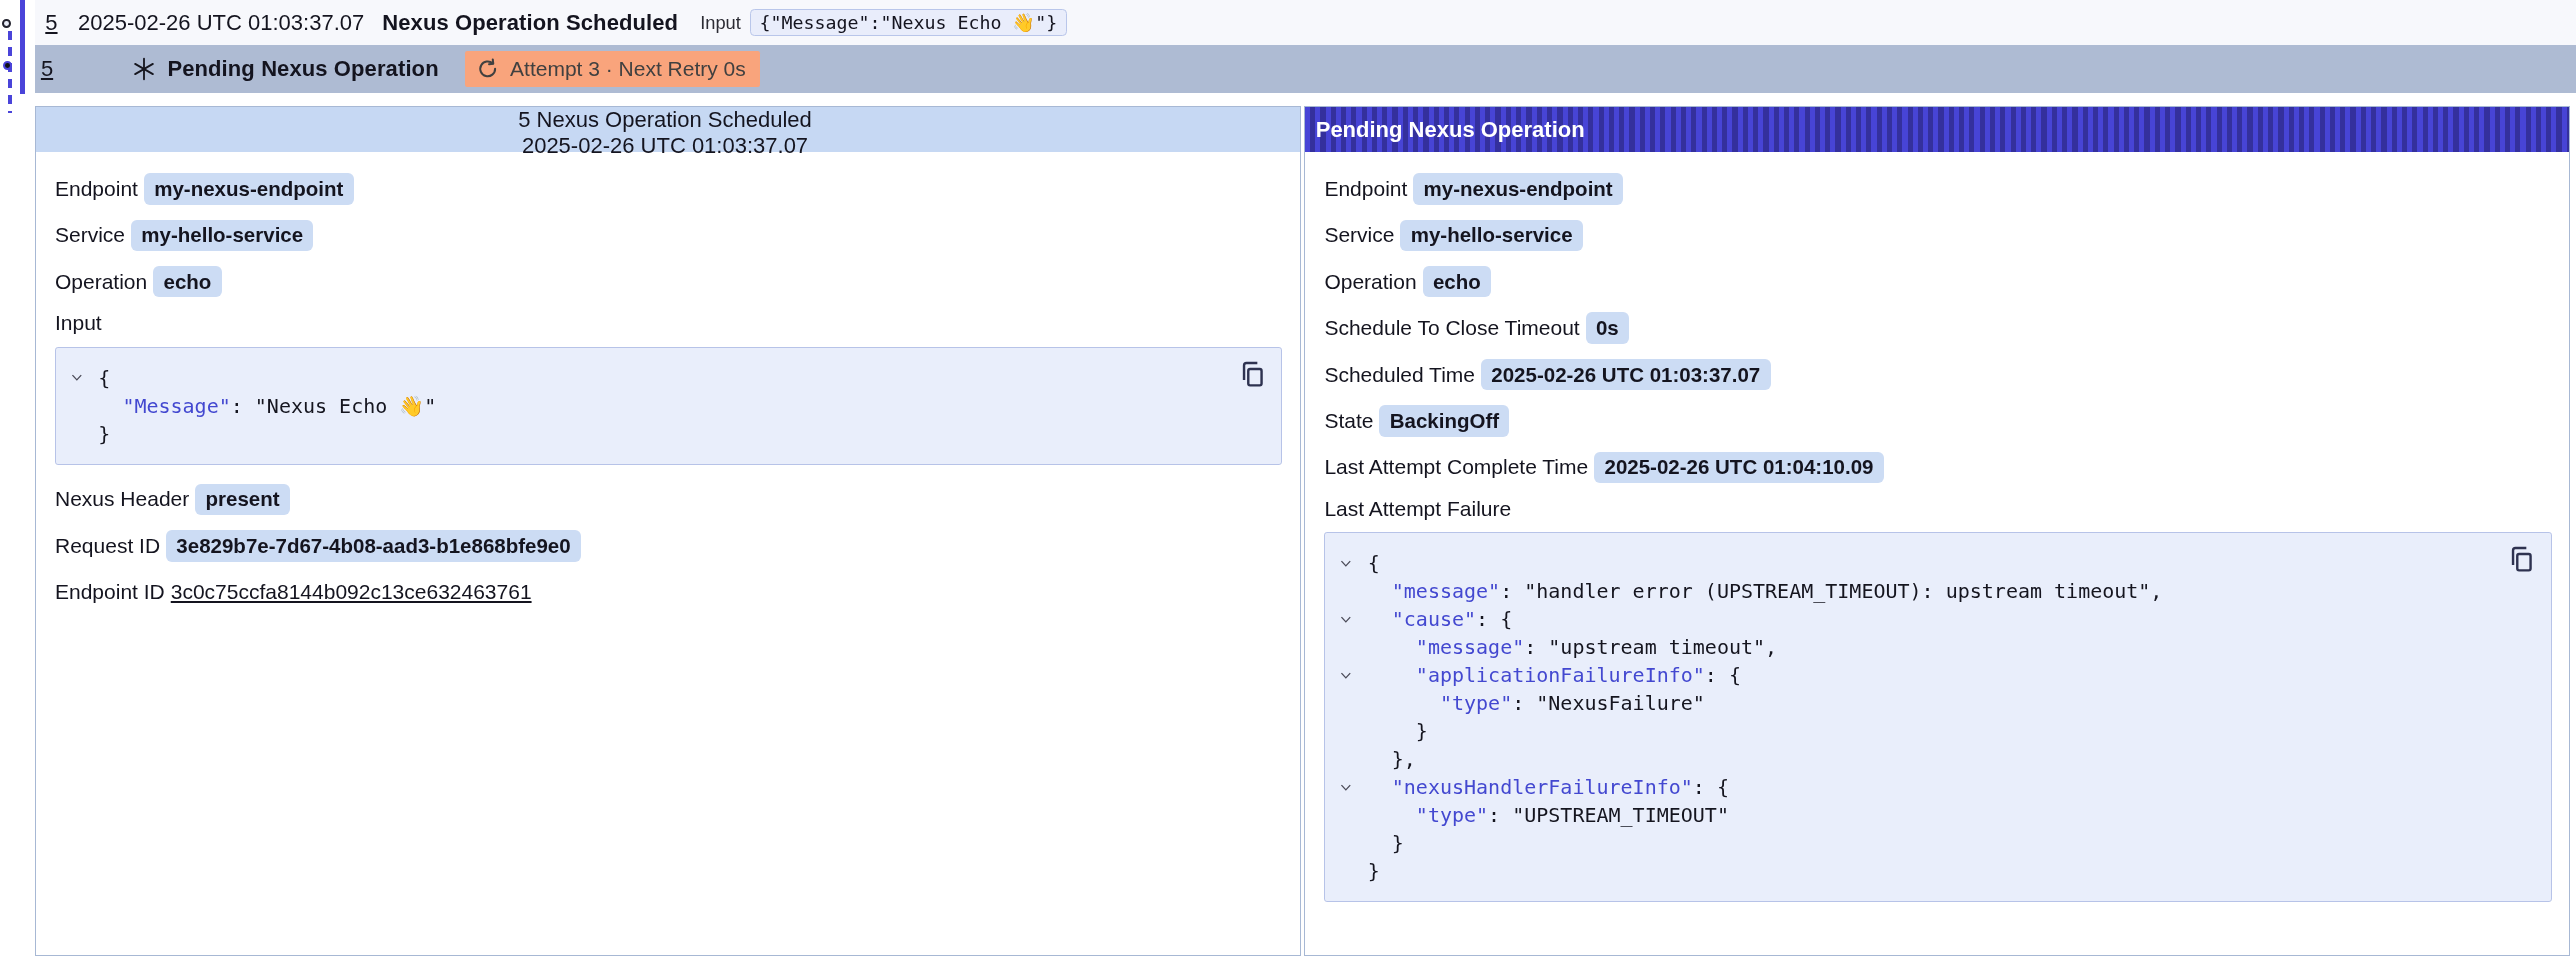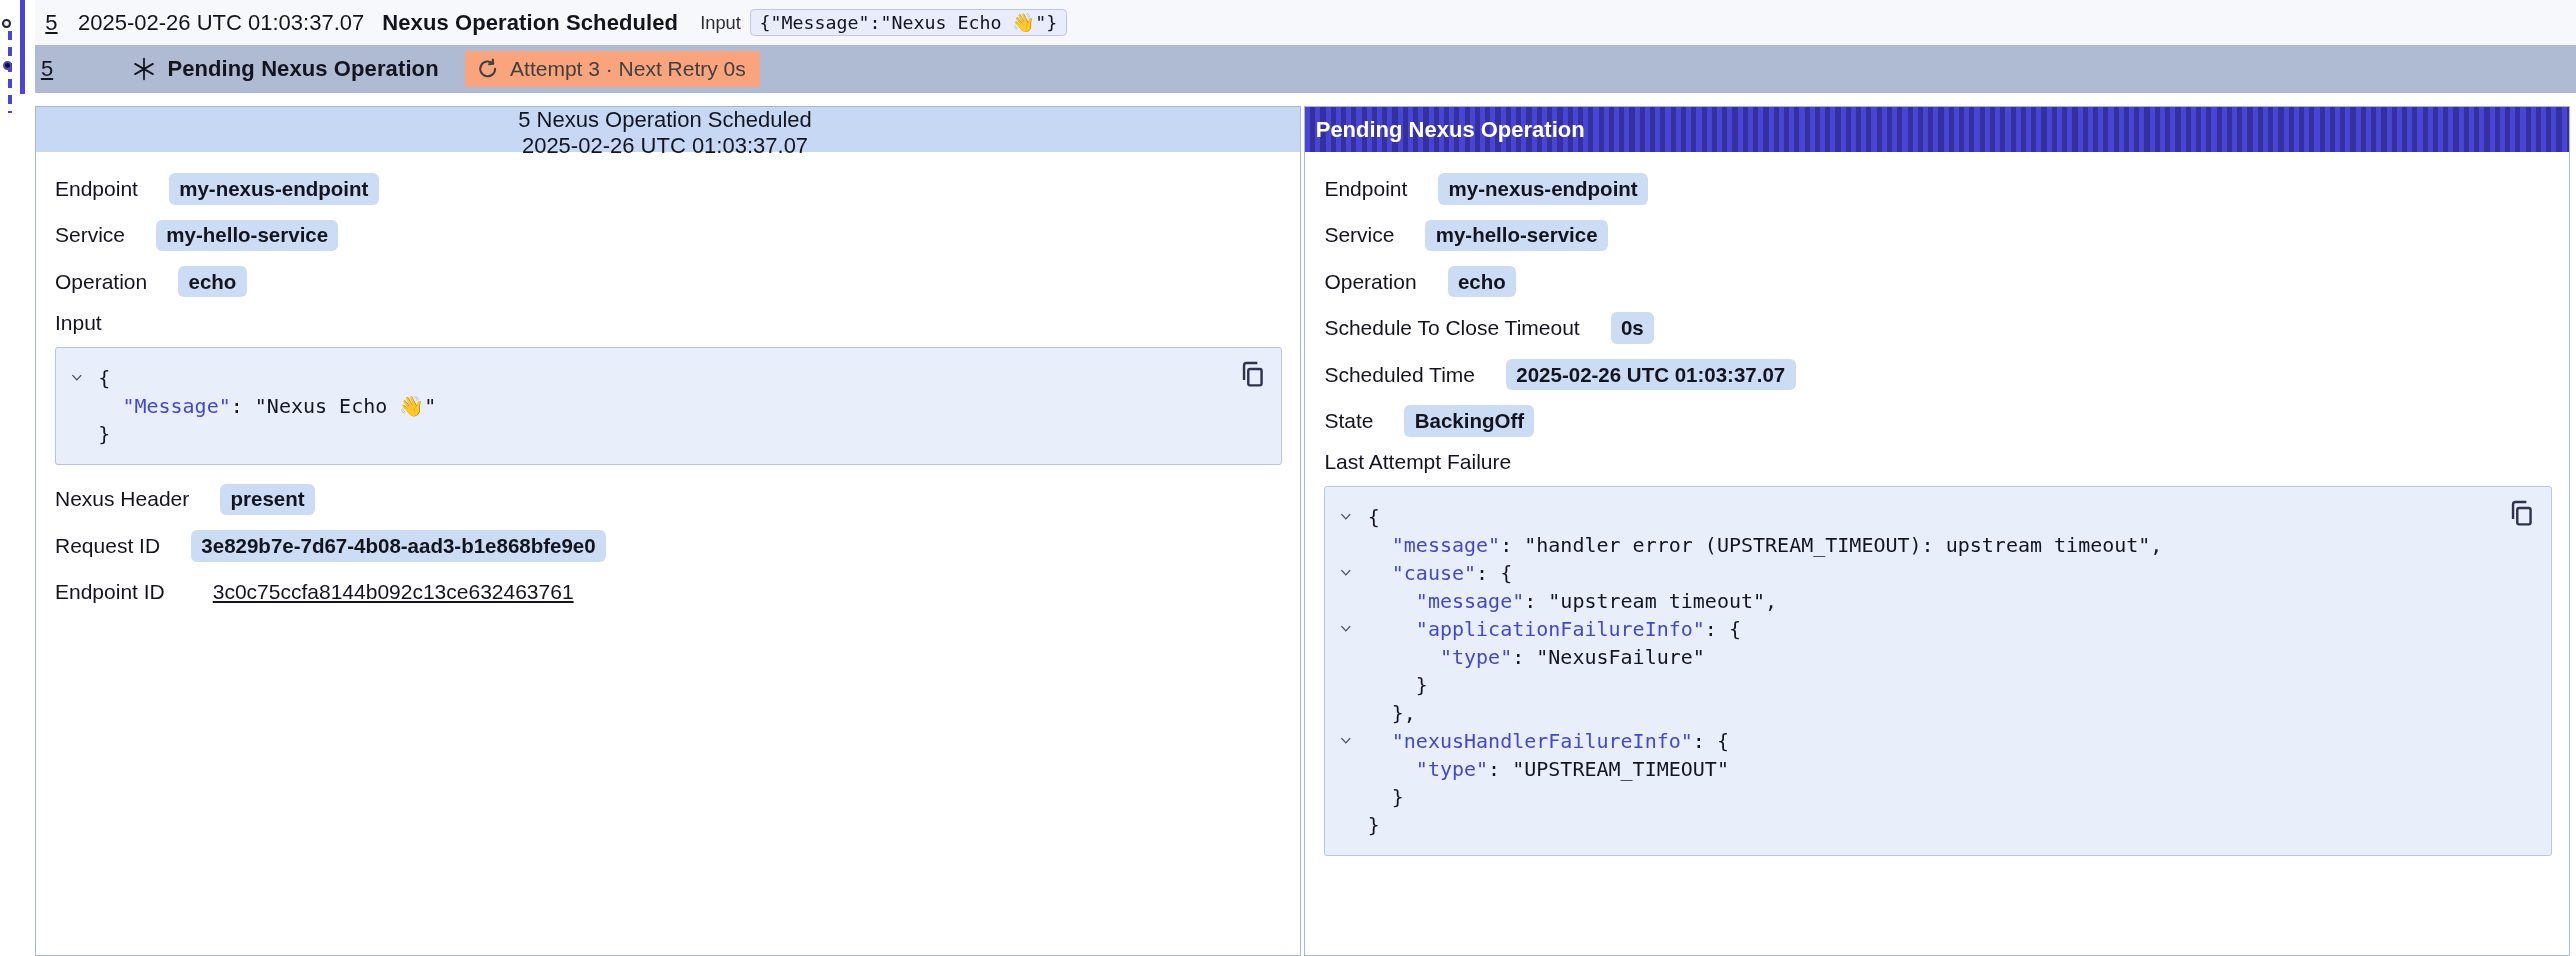--- a/index.html
+++ b/index.html
@@ -44,23 +44,23 @@
   
   .panels{position:absolute;top:106px;left:35px;right:5.9px;bottom:0;display:flex;gap:3.7px;}
   .panel{flex:1;border:1.5px solid var(--panel-border);background:#fff;position:relative;overflow:hidden;}
   .panel-header{height:45px;display:flex;align-items:center;justify-content:space-between;
     padding:0 16px 0 10.3px;font-size:22px;}
   .panel-header.plain{background:var(--panel-header-bg);flex-direction:column;}
   .panel-header.striped{
     background:repeating-linear-gradient(90deg,var(--stripe-light) 0 5.1px,var(--stripe-dark) 5.1px 10.3px);
     color:#fff;font-weight:bold;}
   .panel-body{padding:20px 17.6px 0 19px;}
-  .field-row{display:flex;align-items:center;gap:31px;min-height:34px;margin-bottom:12.4px;font-size:21px;}
+  .field-row{display:flex;align-items:center;gap:6px;min-height:34px;margin-bottom:12.4px;font-size:21px;}
   .badge{background:var(--badge-bg);border-radius:5.9px;padding:3.7px 10.3px;font-size:20.5px;white-space:nowrap;font-weight:bold;}
-  .link-value{text-decoration:underline;color:var(--text);font-size:21px;margin-left:17px;}
+  .link-value{text-decoration:underline;color:var(--text);font-size:21px;}
   .section-label{font-size:21px;margin:5.9px 0 11.7px 0;}
   .code-block{position:relative;background:var(--code-bg);border:1.5px solid var(--code-border);
     border-radius:2.9px;padding:16px 59px 16px 7.3px;font-family:"DejaVu Sans Mono",monospace;
     font-size:20px;line-height:28px;color:#15151f;margin-bottom:17.6px;}
   .code-line{display:flex;}
   .code-gutter{width:35px;flex:none;display:flex;align-items:center;padding-left:7.3px;color:#4b4b58;}
   .code-content{white-space:pre;}
   .json-key{color:var(--json-key);}
   .json-plain{color:#15151f;}
   .copy-btn{position:absolute;top:11.7px;right:14.6px;width:29px;height:29px;color:#2e3250;cursor:pointer;display:flex;}
@@ -189,20 +189,24 @@
         <span class="badge">0s</span>
       </div>
       <div class="field-row">
         <span>Scheduled Time</span>
         <span class="badge">2025-02-26 UTC 01:03:37.07</span>
       </div>
       <div class="field-row">
         <span>State</span>
         <span class="badge">BackingOff</span>
       </div>
+      <div class="field-row">
+        <span>Last Attempt Complete Time</span>
+        <span class="badge">2025-02-26 UTC 01:04:10.09</span>
+      </div>
 
       <div class="section-label">Last Attempt Failure</div>
       <div class="code-block">
         <span class="copy-btn">
           <svg viewBox="0 0 24 24" width="29" height="29" fill="none" stroke="currentColor" stroke-width="2">
             <rect x="8.5" y="7.5" width="11" height="13.5" rx="1.5"></rect>
             <path d="M5 16.5 V 4.5 A 2 2 0 0 1 7 2.5 h 9"></path>
           </svg>
         </span>
       <div class="code-line">

